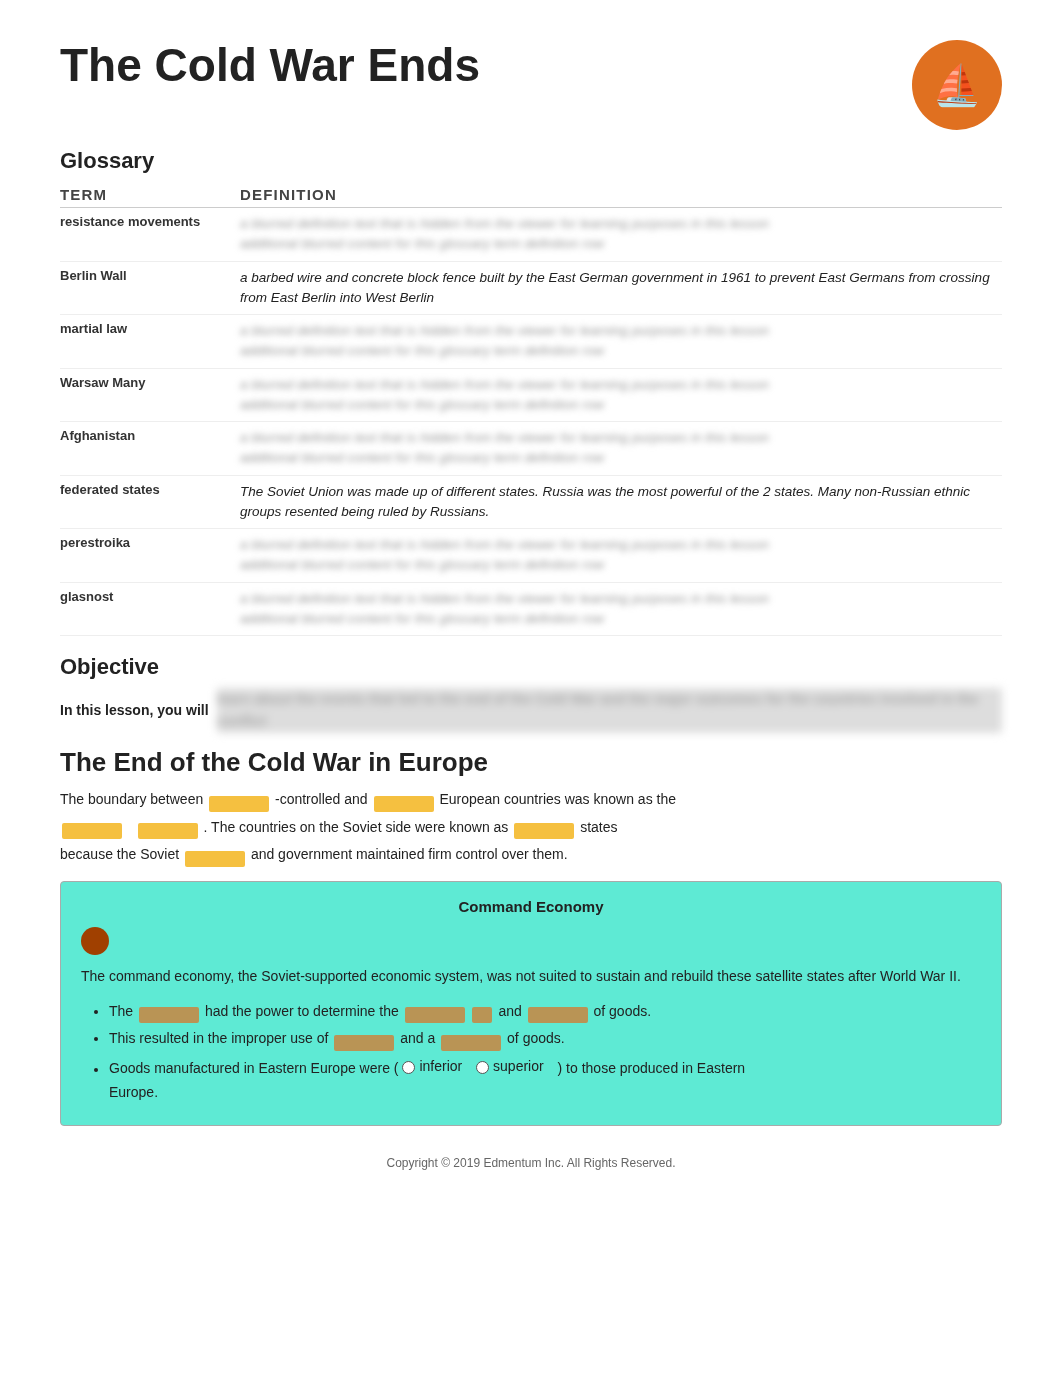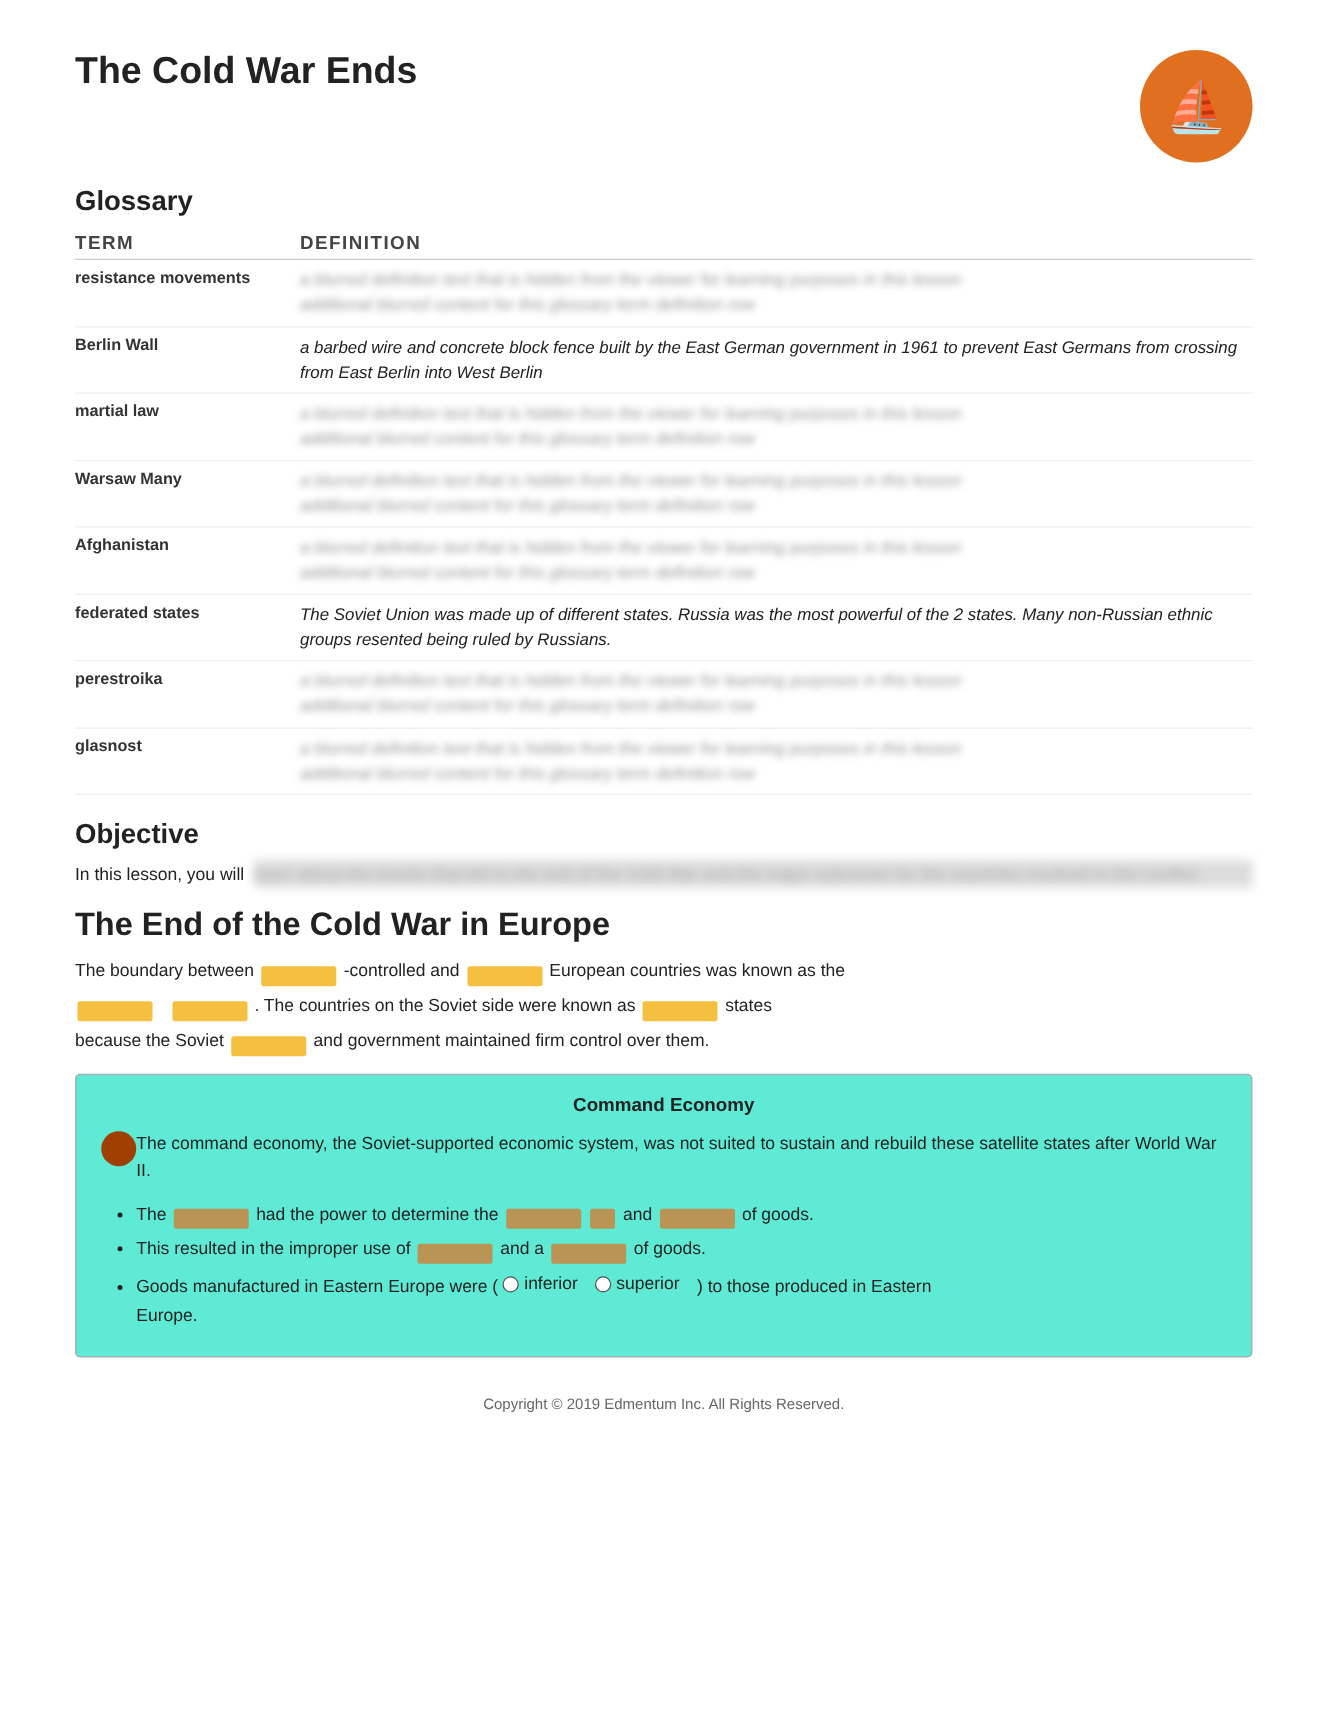--- a/index.html
+++ b/index.html
@@ -6,21 +6,21 @@
     body {
       font-family: Arial, sans-serif;
       background: #fff;
       color: #222;
       width: 1062px;
       min-height: 1377px;
       padding: 40px 60px 60px 60px;
       position: relative;
     }
     .page-title {
-      font-size: 30px;
+      font-size: 46px;
       font-weight: 900;
       margin-bottom: 10px;
       line-height: 1.1;
     }
     .header-row {
       display: flex;
       align-items: flex-start;
       justify-content: space-between;
       margin-bottom: 10px;
     }
@@ -77,22 +77,23 @@
     .glossary-table td:last-child {
       font-style: italic;
       color: #222;
       line-height: 1.5;
     }
     .objective-text {
       font-size: 14px;
       margin-bottom: 8px;
       line-height: 1.6;
       display: flex;
-      align-items: flex-start;
+      align-items: center;
       gap: 8px;
+      font-weight: bold;
     }
     .big-section-title {
       font-size: 26px;
       font-weight: 900;
       margin-top: 14px;
       margin-bottom: 10px;
     }
     .body-text {
       font-size: 14px;
       line-height: 1.7;
@@ -129,20 +130,22 @@
       font-weight: 700;
       text-align: center;
       margin-bottom: 10px;
     }
     .command-intro {
       font-size: 14px;
       line-height: 1.6;
       margin-bottom: 12px;
       display: flex;
       align-items: flex-start;
+      gap: 10px;
+      flex-direction: column;
     }
     .dot-icon {
       width: 28px;
       height: 28px;
       border-radius: 50%;
       background: #a04000;
       flex-shrink: 0;
       margin-top: 2px;
     }
     .bullet-list {

